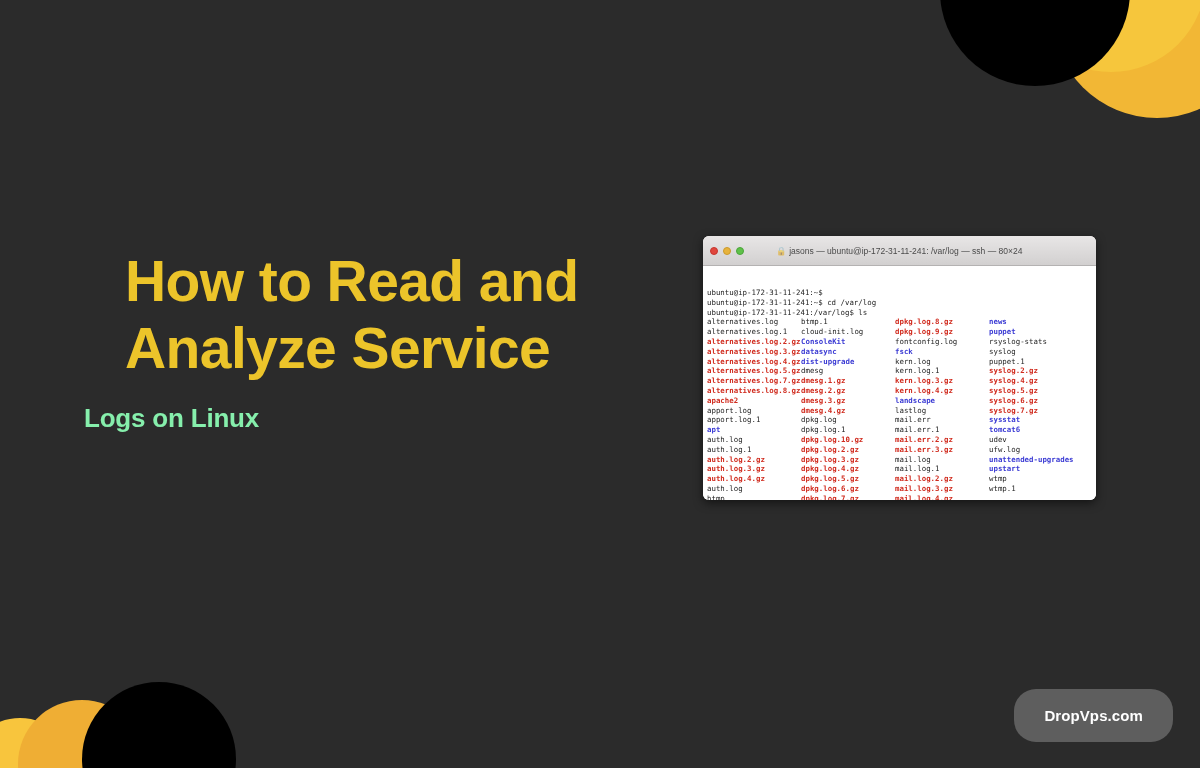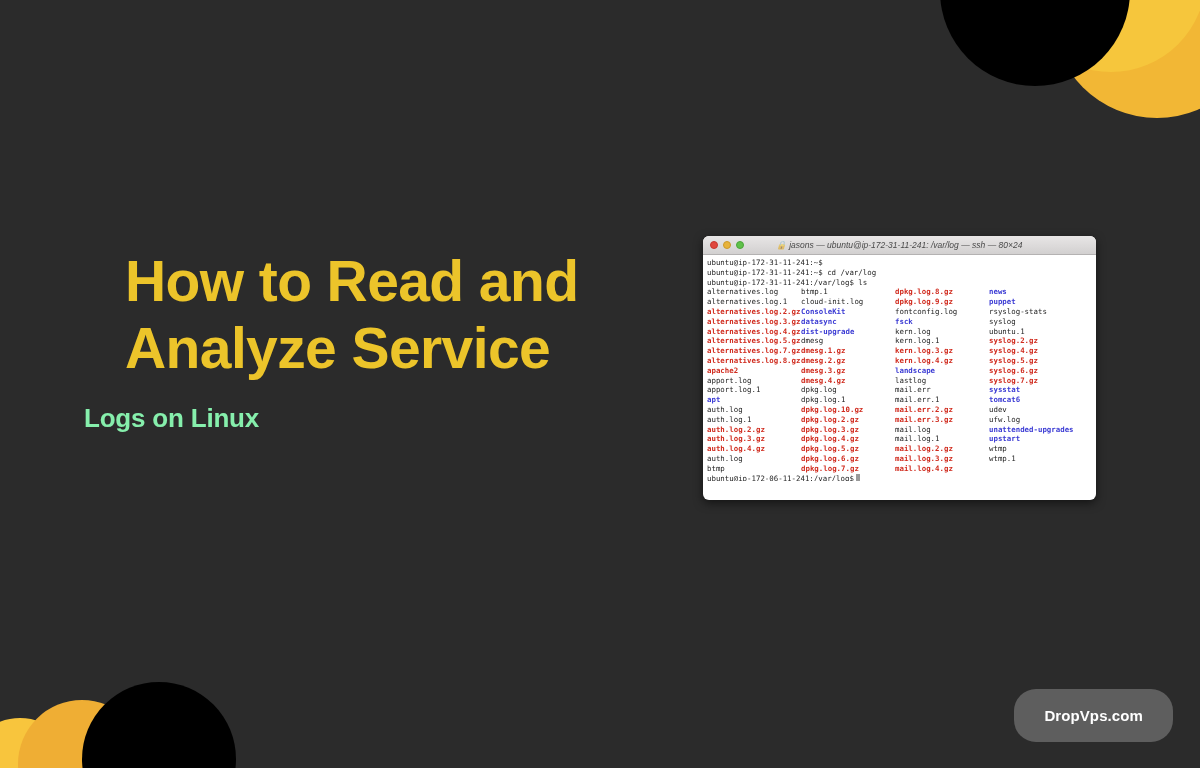--- a/index.html
+++ b/index.html
@@ -55,26 +55,25 @@
     left:703px; top:236px;
     width:393px; height:264px;
     background:#ffffff;
     border-radius:6px;
     overflow:hidden;
     box-shadow:0 3px 10px rgba(0,0,0,0.55);
   }
 
   .titlebar {
     position:relative;
-    height:19px;
+    height:30px;
     background:linear-gradient(#e8e6e6,#d2d0d0);
     border-bottom:1px solid #b4b2b2;
     display:flex;
     align-items:center;
-    font-style:italic;
   }
 
   .lights { display:flex; gap:5px; margin-left:7px; }
   .light { width:8px; height:8px; border-radius:50%; }
   .light.red    { background:#e0473e; border:0.5px solid #c6372f; }
   .light.yellow { background:#e7b33c; border:0.5px solid #cb9a2b; }
   .light.green  { background:#5fc14a; border:0.5px solid #4ba439; }
 
   .title-text {
     position:absolute;
@@ -89,20 +88,21 @@
 
   .screen {
     padding:3px 4px 2px 4px;
     background:#ffffff;
     font-family:"DejaVu Sans Mono", monospace;
     font-size:7.4px;
     line-height:9.8px;
     color:#1d1d1d;
     height:226px;
     overflow:hidden;
+    margin-top:19px;
   }
 
   .line { white-space:pre; }
 
   .cols { display:grid; grid-template-columns:repeat(4,94px); }
   .cell { white-space:pre; overflow:hidden; }
 
   .c-plain { color:#1d1d1d; }
   .c-red   { color:#d02b1e; font-weight:bold; }
   .c-blue  { color:#3b3bd4; font-weight:bold; }
@@ -189,21 +189,21 @@
           <div class="cols">
             <span class="cell c-red">alternatives.log.3.gz</span>
             <span class="cell c-blue">datasync</span>
             <span class="cell c-blue">fsck</span>
             <span class="cell c-plain">syslog</span>
           </div>
           <div class="cols">
             <span class="cell c-red">alternatives.log.4.gz</span>
             <span class="cell c-blue">dist-upgrade</span>
             <span class="cell c-plain">kern.log</span>
-            <span class="cell c-plain">ubuntu.1</span>
+            <span class="cell c-plain">puppet.1</span>
           </div>
           <div class="cols">
             <span class="cell c-red">alternatives.log.5.gz</span>
             <span class="cell c-plain">dmesg</span>
             <span class="cell c-plain">kern.log.1</span>
             <span class="cell c-red">syslog.2.gz</span>
           </div>
           <div class="cols">
             <span class="cell c-red">alternatives.log.7.gz</span>
             <span class="cell c-red">dmesg.1.gz</span>

